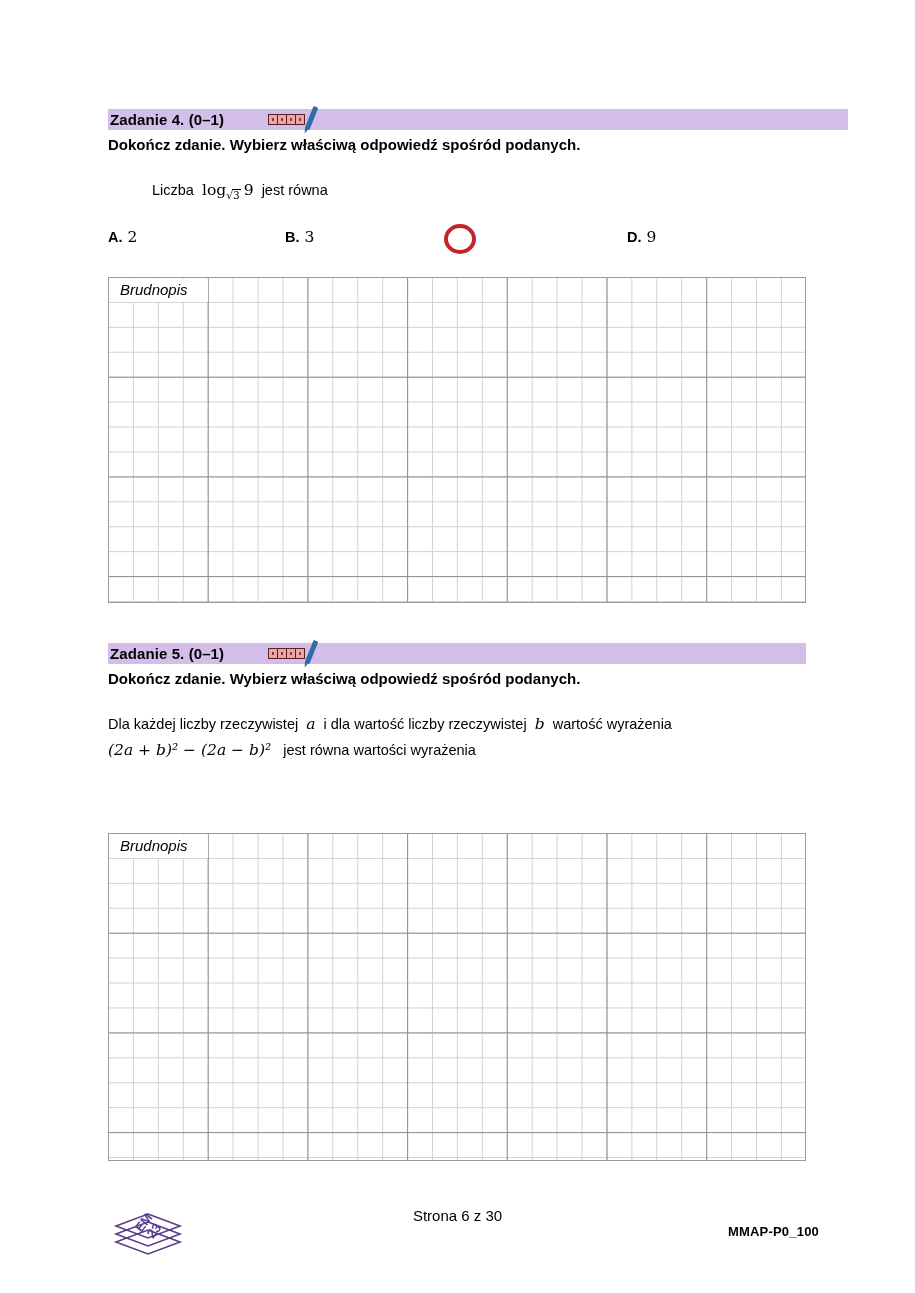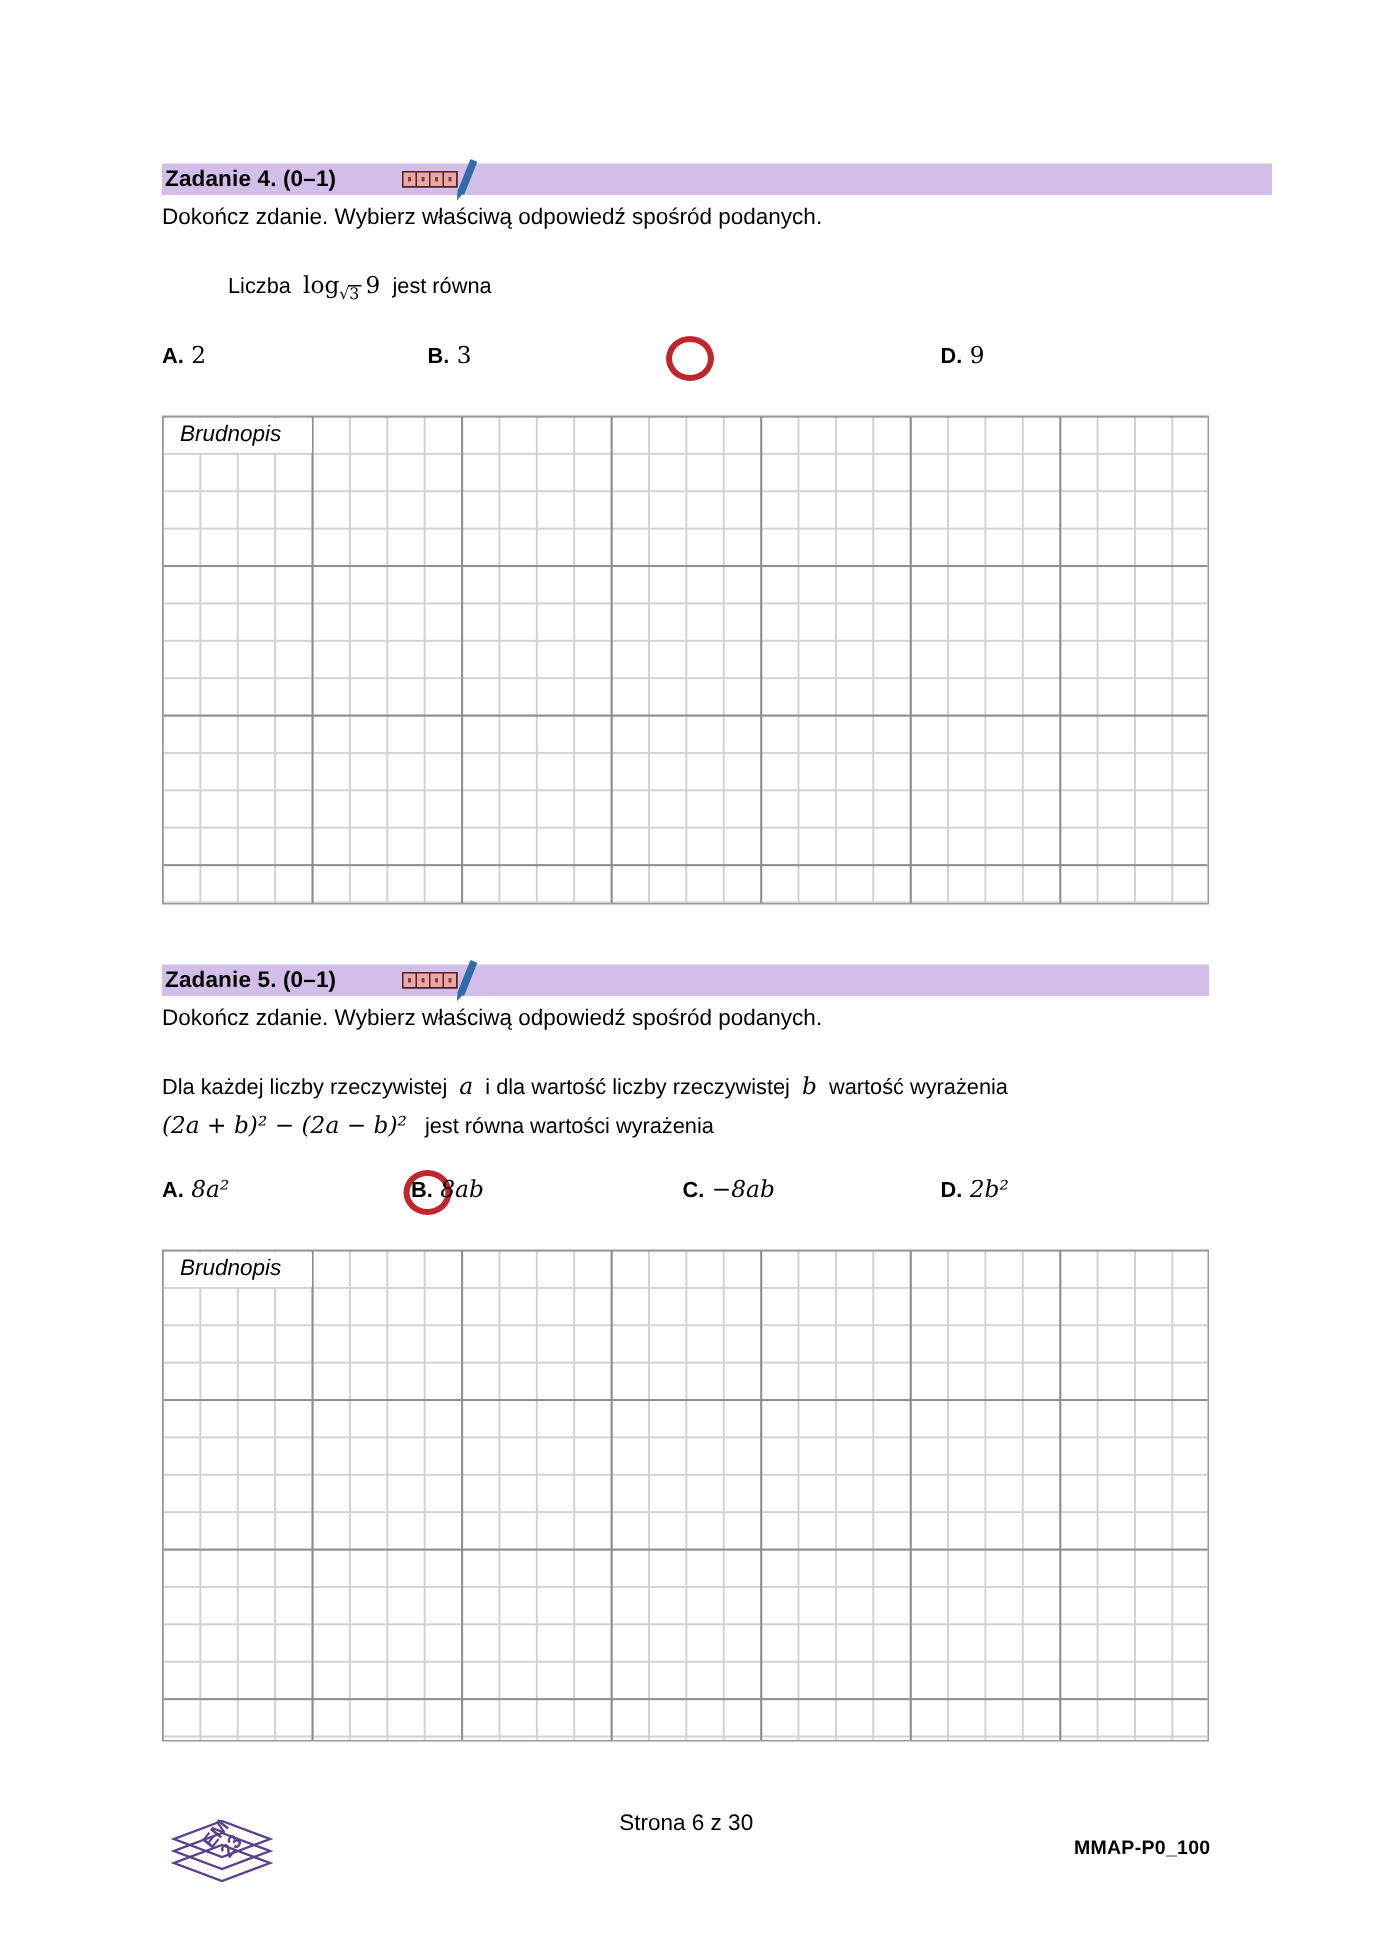--- a/index.html
+++ b/index.html
@@ -91,21 +91,21 @@
     border-left: 2.5px solid transparent;
     border-right: 2.5px solid transparent;
     border-top: 6px solid #2f6ca8;
   }
 
   
   .instruction {
     position: absolute;
     left: 108px;
     font-size: 15px;
-    font-weight: normal;
+    font-weight: bold;
     white-space: nowrap;
   }
   .body-line {
     position: absolute;
     left: 108px;
     font-size: 14.5px;
     white-space: nowrap;
   }
   .mathit {
     font-family: "DejaVu Serif", serif;
@@ -216,21 +216,21 @@
   .footer-page {
     position: absolute;
     left: 0;
     top: 1207px;
     width: 915px;
     text-align: center;
     font-size: 15px;
   }
   .footer-code {
     position: absolute;
-    right: 108px;
+    right: 96px;
     top: 1224px;
     font-size: 13px;
     font-weight: bold;
     letter-spacing: 0.2px;
   }
 </style>
 </head>
 <body>
 
 <div class="page">
@@ -298,35 +298,20 @@
     <span>i dla wartość liczby rzeczywistej</span>&nbsp;
     <span class="mathit">b</span>&nbsp;
     <span>wartość wyrażenia</span>
   </div>
 
   <div class="body-line" style="top:741px;">
     <span class="mathit">(2a + b)² − (2a − b)²</span>&nbsp;&nbsp;
     <span>jest równa wartości wyrażenia</span>
   </div>
 
-  <div class="answers" style="top:784px;">
-    <div class="circle-mark" style="left:161px; top:-4px;"></div>
-    <div class="ans" style="left:0px;">
-      <span class="lab">A.</span><span class="val">8a²</span>
-    </div>
-    <div class="ans" style="left:166px;">
-      <span class="lab">B.</span><span class="val">8ab</span>
-    </div>
-    <div class="ans" style="left:347px;">
-      <span class="lab">C.</span><span class="val">−8ab</span>
-    </div>
-    <div class="ans" style="left:519px;">
-      <span class="lab">D.</span><span class="val">2b²</span>
-    </div>
-  </div>
 
   <div class="grid-wrap" style="top:833px; height:328px;">
     <div class="grid-label-mask"></div>
     <div class="grid-label">Brudnopis</div>
   </div>
 
   <div class="footer-logo">
     <svg width="76" height="56" viewBox="0 0 76 56">
       <g fill="none" stroke="#5b3f8c" stroke-width="1.6">
         <polygon points="38,30 70,42 38,54 6,42"></polygon>

